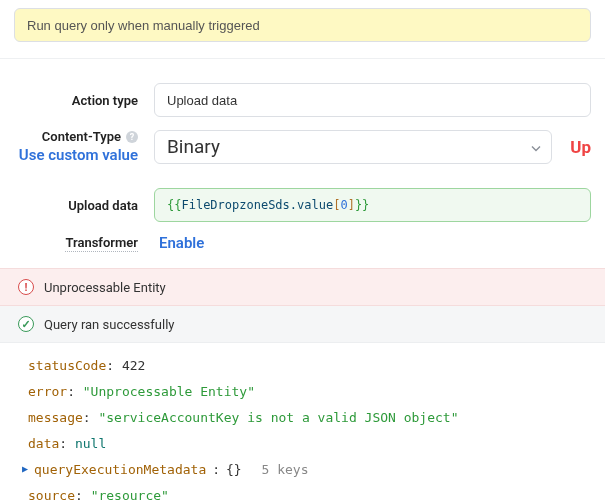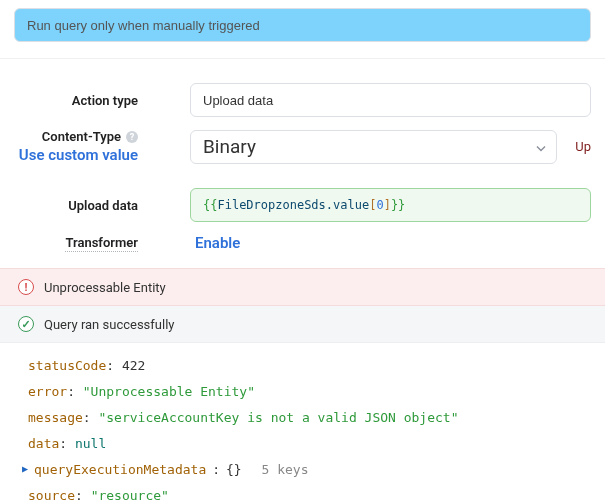--- a/index.html
+++ b/index.html
@@ -14,32 +14,31 @@
   }
   .top-input-wrap { padding: 8px 14px 0 14px; }
   .top-input {
     width: 100%;
     height: 34px;
     border: 1px solid #dcdfe4;
     border-radius: 6px;
     padding: 0 12px;
     font-size: 13px;
     color: #555;
-    background: #7dd3fc;
+    background: #fef9c3;
   }
   .divider {
     height: 1px;
     background: #eef0f2;
     margin-top: 16px;
   }
   .form-row {
     display: flex;
     align-items: center;
     padding: 6px 14px;
-    gap: 36px;
   }
   .form-label-col {
     width: 140px;
     min-width: 140px;
     text-align: right;
     padding-right: 16px;
     font-size: 13px;
     font-weight: 600;
     color: #222;
     display: flex;
@@ -102,21 +101,21 @@
     cursor: pointer;
   }
   .chevron {
     position: absolute;
     right: 10px;
     top: 50%;
     transform: translateY(-50%);
     color: #8a8f98;
   }
   .partial-label {
-    color: #7f1d1d; font-size:13px; font-weight:400;
+    color: #ef4444; font-size:17px; font-weight:700;
   }
   .code-input {
     height: 34px;
     border: 1px solid #9dd69f;
     border-radius: 6px;
     padding: 0 12px;
     font-family: "SFMono-Regular", Consolas, monospace;
     font-size: 12px;
     background: #f0f9f0;
     flex: 1;

